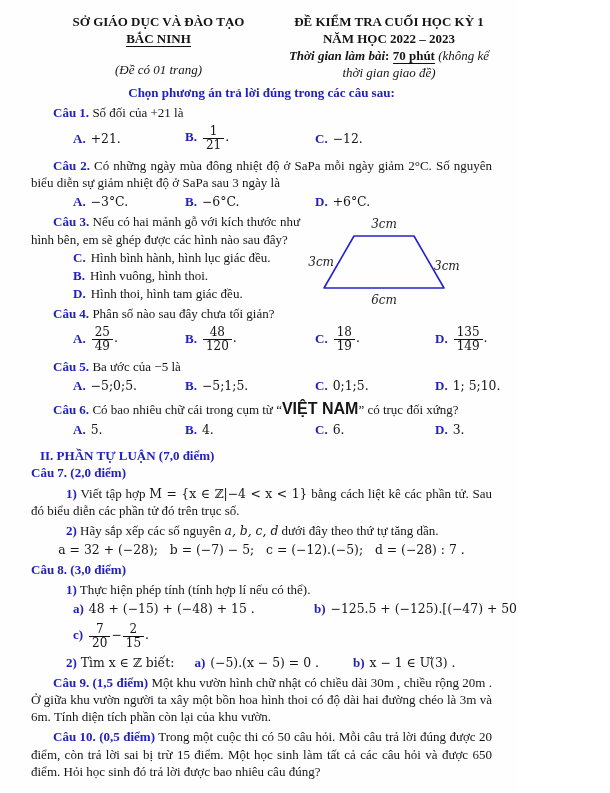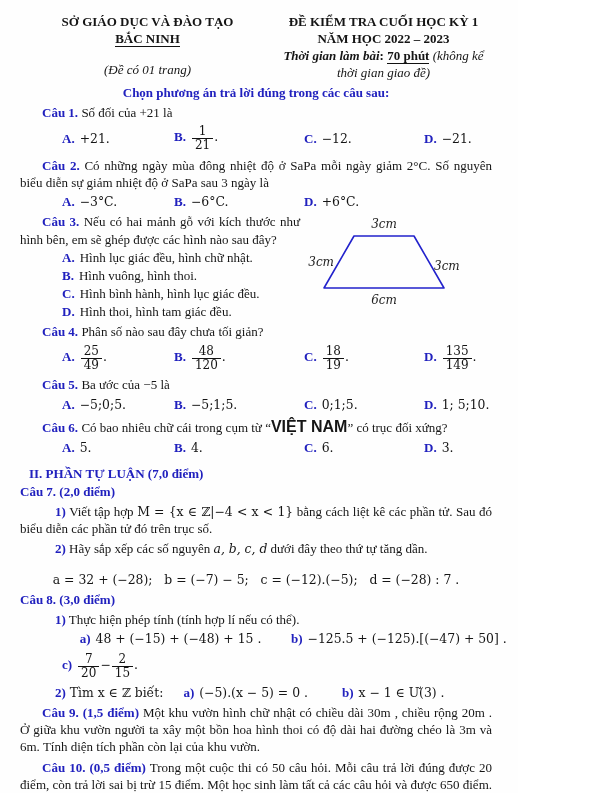--- a/index.html
+++ b/index.html
@@ -1,20 +1,20 @@
 <!DOCTYPE html>
 <html><head>
 <meta charset="utf-8">
 <style>
   :root { --blue: #2121BE; }
   * { box-sizing: border-box; }
   html, body { margin: 0; padding: 0; background: #ffffff; }
   .page {
     width: 518px; height: 793px; overflow: hidden;
-    padding: 14px 26px 0 20px;
+    padding: 14px 26px 0 31px;
     font-family: "Liberation Serif", serif;
     font-size: 13px; color: #151515; line-height: 1.32;
     background: #fefefe;
   }
   .b { font-weight: bold; }
   .i { font-style: italic; }
   .u { border-bottom: 1.2px solid #111; padding-bottom: 0px; }
 
   .hdr { display: flex; }
   .hdr-left { width: 255px; text-align: center; }
@@ -36,22 +36,22 @@
   .math { font-family: "DejaVu Serif", serif; font-size: 12.4px; }
   .frac { display: inline-block; vertical-align: middle; text-align: center; line-height: 1.08; font-family: "DejaVu Serif", serif; font-size: 12px; margin: 2px 1px; }
   .fn { display: block; border-bottom: 1px solid #111; padding: 0 3px; }
   .fd { display: block; padding: 0 3px; }
 
   .q3wrap { overflow: visible; }
   .q3fig { float: right; width: 178px; margin: 2px 14px 0 0; }
   .q3opt { margin: 1px 0 0 42px; }
   .figtxt { font-family: "DejaVu Serif", serif; font-style: italic; font-size: 12px; fill: #222; }
 
-  .eq { text-align: center; white-space: pre; margin-top: 14px; font-family: "DejaVu Serif", serif; font-size: 12.4px; }
-  .row8 { display: grid; grid-template-columns: 241px 1fr; margin: 2px 0 0 30px; text-align: center; }
+  .eq { text-align: center; white-space: pre; margin-top: 2px; font-family: "DejaVu Serif", serif; font-size: 12.4px; }
+  .row8 { display: grid; grid-template-columns: 241px 1fr; margin: 2px 0 0 42px; }
   .crow { margin: 3px 0 0 42px; }
   .trow { display: flex; margin: 2px 0 0 35px; align-items: center; }
   .g1 { margin-left: 20px; }
   .g2 { margin-left: 34px; }
   .vn { font-family: "Liberation Sans", sans-serif; font-weight: bold; font-size: 16px; }
 </style>
 </head>
 <body>
 
 <div class="page">
@@ -69,44 +69,42 @@
     </div>
   </div>
 
   <div class="instruction">Chọn phương án trả lời đúng trong các câu sau:</div>
 
   <p class="qp"><span class="qlabel">Câu 1.</span><span> Số đối của +21 là</span></p>
   <div class="optrow">
     <span class="opt"><span class="letter">A.</span><span class="math">+21.</span></span>
     <span class="opt"><span class="letter">B.</span><span class="frac"><span class="fn">1</span><span class="fd">21</span></span><span class="math">.</span></span>
     <span class="opt"><span class="letter">C.</span><span class="math">−12.</span></span>
-    <span class="opt"><span class="letter">D.</span><span class="math">−21.</span></span>
   </div>
 
   <p class="qp"><span class="qlabel">Câu 2.</span><span> Có những ngày mùa đông nhiệt độ ở SaPa mỗi ngày giảm 2°C. Số nguyên biểu diễn sự giảm nhiệt độ ở SaPa sau 3 ngày là</span></p>
   <div class="optrow">
     <span class="opt"><span class="letter">A.</span><span class="math">−3°C.</span></span>
     <span class="opt"><span class="letter">B.</span><span class="math">−6°C.</span></span>
     <span class="opt"><span class="letter">D.</span><span class="math">+6°C.</span></span>
   </div>
 
   <div class="q3wrap">
     <div class="q3fig">
       <svg width="178" height="94" viewBox="0 0 178 94">
         <polygon points="54,21 114,21 144,73 24,73" fill="none" stroke="#2222CC" stroke-width="1.6" stroke-linejoin="round"></polygon>
         <text x="84" y="13" text-anchor="middle" class="figtxt">3cm</text>
         <text x="34" y="51" text-anchor="end" class="figtxt">3cm</text>
         <text x="134" y="55" text-anchor="start" class="figtxt">3cm</text>
         <text x="84" y="89" text-anchor="middle" class="figtxt">6cm</text>
       </svg>
     </div>
     <p class="qp"><span class="qlabel">Câu 3.</span><span> Nếu có hai mảnh gỗ với kích thước như hình bên, em sẽ ghép được các hình nào sau đây?</span></p>
-    <div class="q3opt"><span class="letter">A.</span><span>Hình lục giác đều, hình chữ nhật.</span></div>
+    <div class="q3opt"><span class="letter">C.</span><span>Hình bình hành, hình lục giác đều.</span></div>
     <div class="q3opt"><span class="letter">B.</span><span>Hình vuông, hình thoi.</span></div>
-    <div class="q3opt"><span class="letter">C.</span><span>Hình bình hành, hình lục giác đều.</span></div>
     <div class="q3opt"><span class="letter">D.</span><span>Hình thoi, hình tam giác đều.</span></div>
   </div>
 
   <p class="qp"><span class="qlabel">Câu 4.</span><span> Phân số nào sau đây chưa tối giản?</span></p>
   <div class="optrow">
     <span class="opt"><span class="letter">A.</span><span class="frac"><span class="fn">25</span><span class="fd">49</span></span><span class="math">.</span></span>
     <span class="opt"><span class="letter">B.</span><span class="frac"><span class="fn">48</span><span class="fd">120</span></span><span class="math">.</span></span>
     <span class="opt"><span class="letter">C.</span><span class="frac"><span class="fn">18</span><span class="fd">19</span></span><span class="math">.</span></span>
     <span class="opt"><span class="letter">D.</span><span class="frac"><span class="fn">135</span><span class="fd">149</span></span><span class="math">.</span></span>
   </div>

